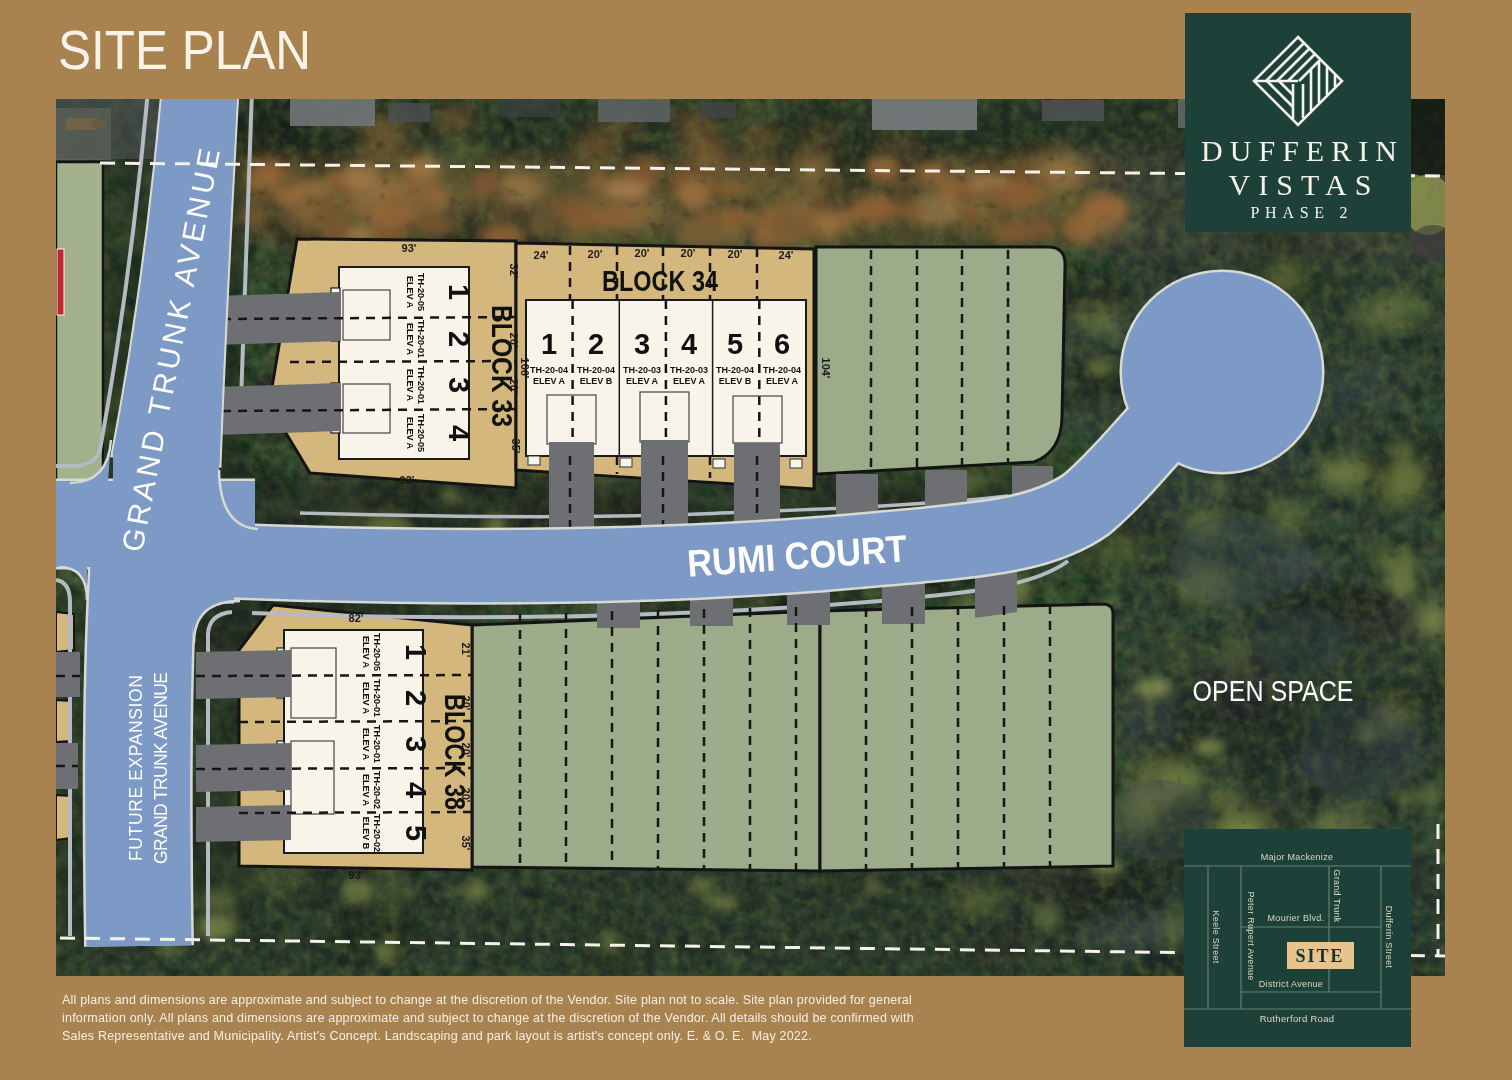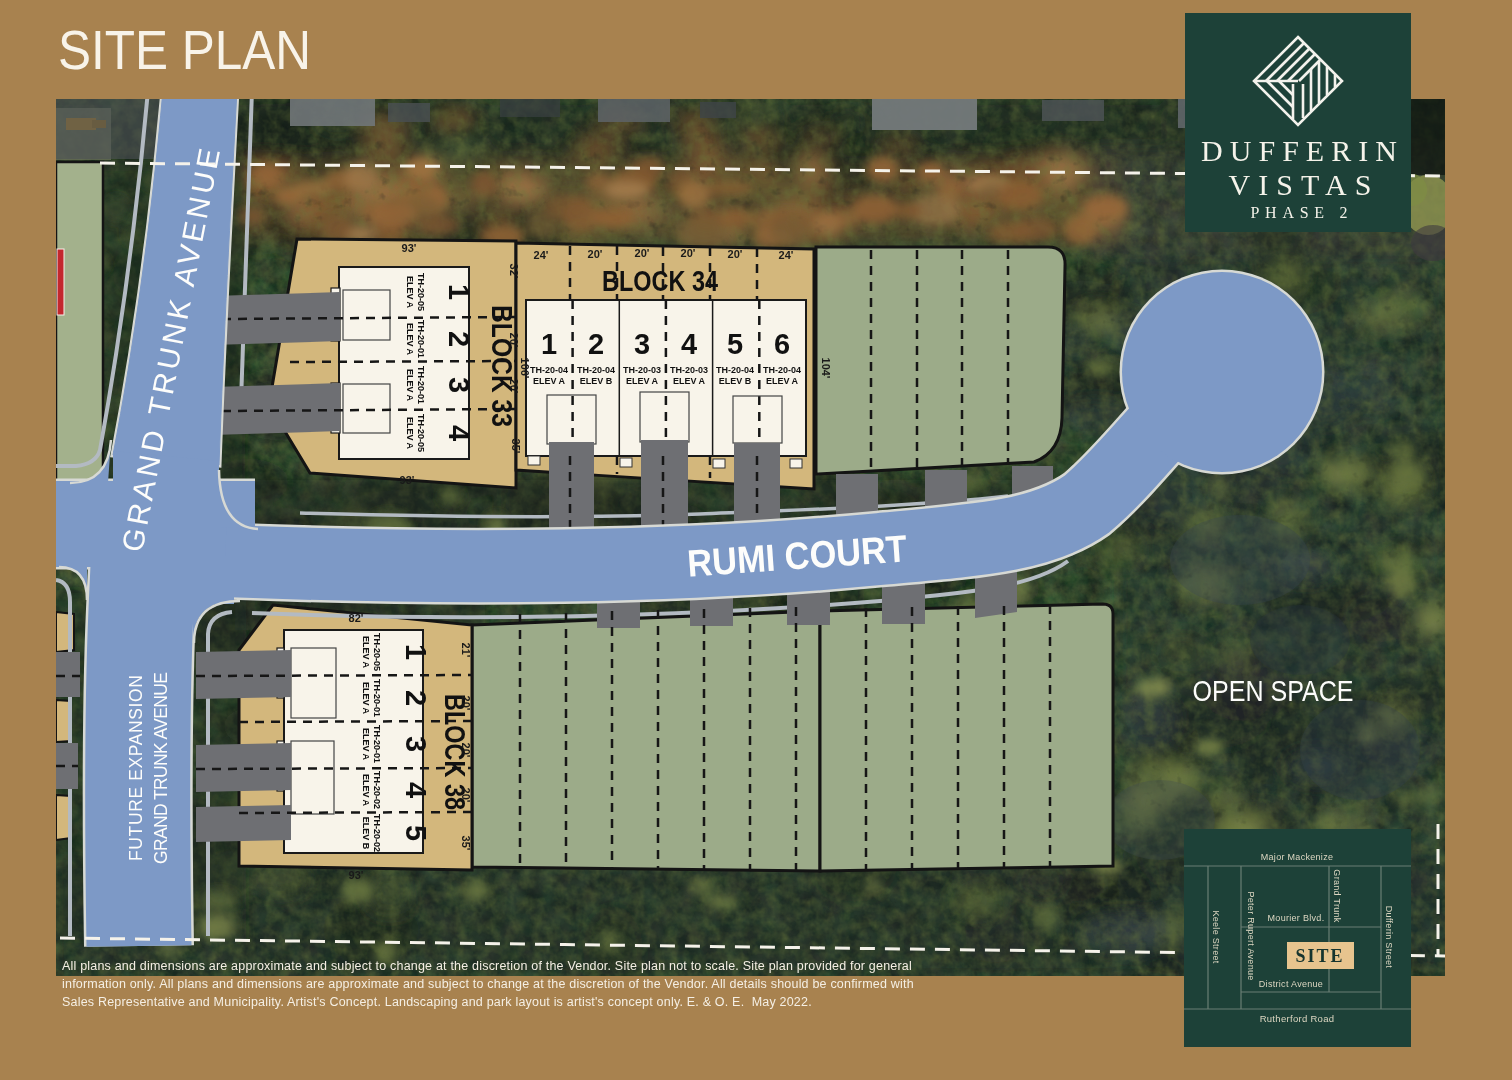--- a/index.html
+++ b/index.html
@@ -1,18 +1,18 @@
 <!DOCTYPE html>
 <html><head>
 <meta charset="utf-8">
 <style>
 html,body{margin:0;padding:0}
 body{width:1512px;height:1080px;background:#a8824f;font-family:"Liberation Sans",sans-serif;position:relative;overflow:hidden}
 #title{position:absolute;left:58px;top:18px;font-size:55px;font-weight:500;color:#f8f3e9;letter-spacing:0;transform:scaleX(0.9);transform-origin:left top}
-#disc{position:absolute;left:62px;top:957px;width:880px;font-size:12.5px;line-height:18px;color:#f5efe4;letter-spacing:.2px}
+#disc{position:absolute;left:62px;top:991px;width:880px;font-size:12.5px;line-height:18px;color:#f5efe4;letter-spacing:.2px}
 </style>
 </head>
 <body>
 <div id="title">SITE PLAN</div>
 <svg width="1512" height="1080" viewBox="0 0 1512 1080" style="position:absolute;left:0;top:0">
 <defs>
 <clipPath id="photo">
         <rect x="56" y="99" width="1389" height="877"></rect>
       </clipPath>
 <filter id="forest" x="-2%" y="-2%" width="104%" height="104%" color-interpolation-filters="sRGB">

